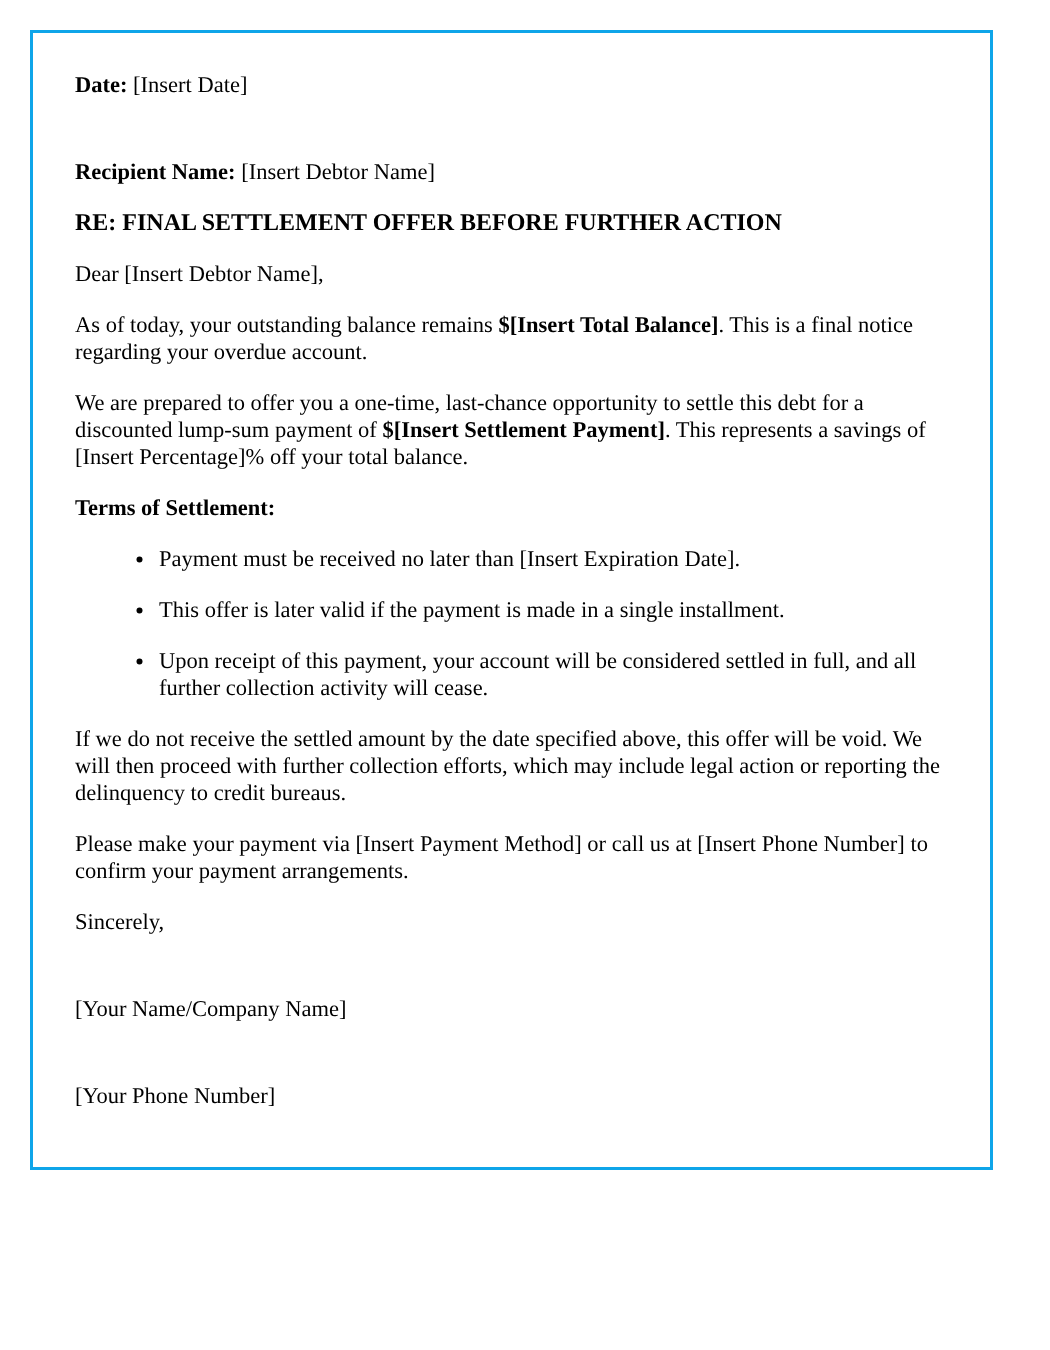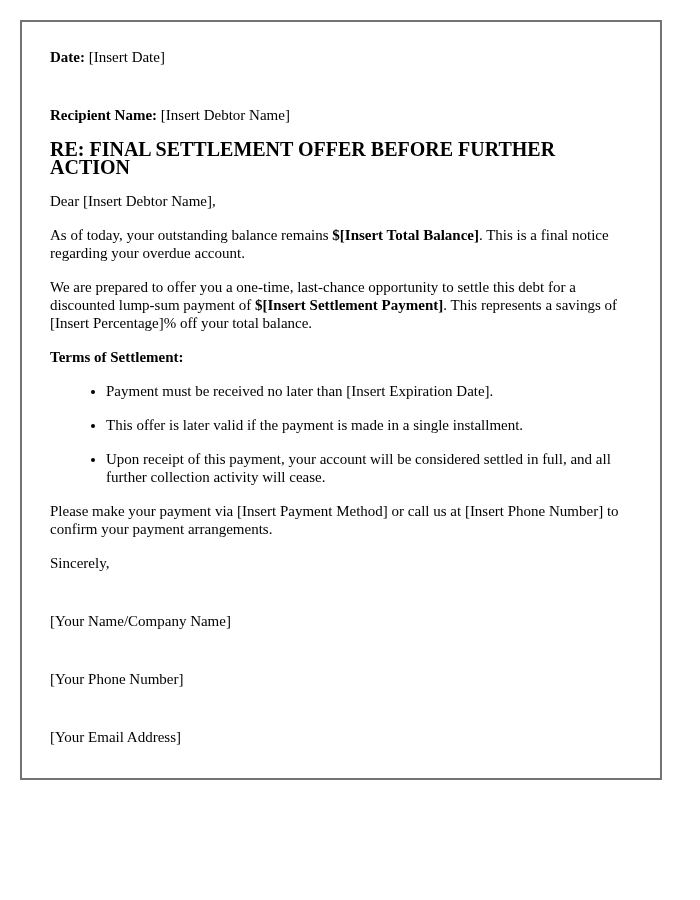--- a/index.html
+++ b/index.html
@@ -15,34 +15,34 @@
     width: 700px;
     height: 900px;
     background: #ffffff;
   }
   .page {
     position: absolute;
     top: 20px;
     left: 20px;
     width: 642px;
     height: 760px;
-    border: 2px solid #737373;
+    border: 2px solid #0ea5e9;
     background: #ffffff;
     padding: 26px 25px 0 28px;
     font-family: "Liberation Serif", "DejaVu Serif", serif;
     font-size: 15px;
     line-height: 18px;
     color: #000000;
     overflow: hidden;
   }
   .block { margin: 0 0 16px 0; }
   .bold { font-weight: bold; }
   .subject {
     font-weight: bold;
-    font-size: 20px;
+    font-size: 16px;
     line-height: 18px;
     font-family: Liberation Serif, serif;
   }
   ul.terms {
     margin: 0 0 16px 0;
     padding-left: 40px;
     list-style-type: disc;
   }
   ul.terms li { margin: 16px; padding: 0; }
   .line { display: block; margin-top: 40px; }
@@ -68,20 +68,21 @@
     <p class="block"><span>We are prepared to offer you a one-time, last-chance opportunity to settle this debt for a discounted lump-sum payment of </span><span class="bold">$[Insert Settlement Payment]</span><span>. This represents a savings of [Insert Percentage]% off your total balance.</span></p>
 
     <p class="block bold">Terms of Settlement:</p>
 
     <ul class="terms">
       <li>Payment must be received no later than [Insert Expiration Date].</li>
       <li>This offer is later valid if the payment is made in a single installment.</li>
       <li>Upon receipt of this payment, your account will be considered settled in full, and all further collection activity will cease.</li>
     </ul>
 
+    <p class="block">If we do not receive the settled amount by the date specified above, this offer will be void. We will then proceed with further collection efforts, which may include legal action or reporting the delinquency to credit bureaus.</p>
 
     <p class="block">Please make your payment via [Insert Payment Method] or call us at [Insert Phone Number] to confirm your payment arrangements.</p>
 
     <p class="block">Sincerely,</p>
 
     <div class="block">
       <span class="line">[Your Name/Company Name]</span>
       <span class="line">[Your Phone Number]</span>
       <span class="line">[Your Email Address]</span>
     </div>

